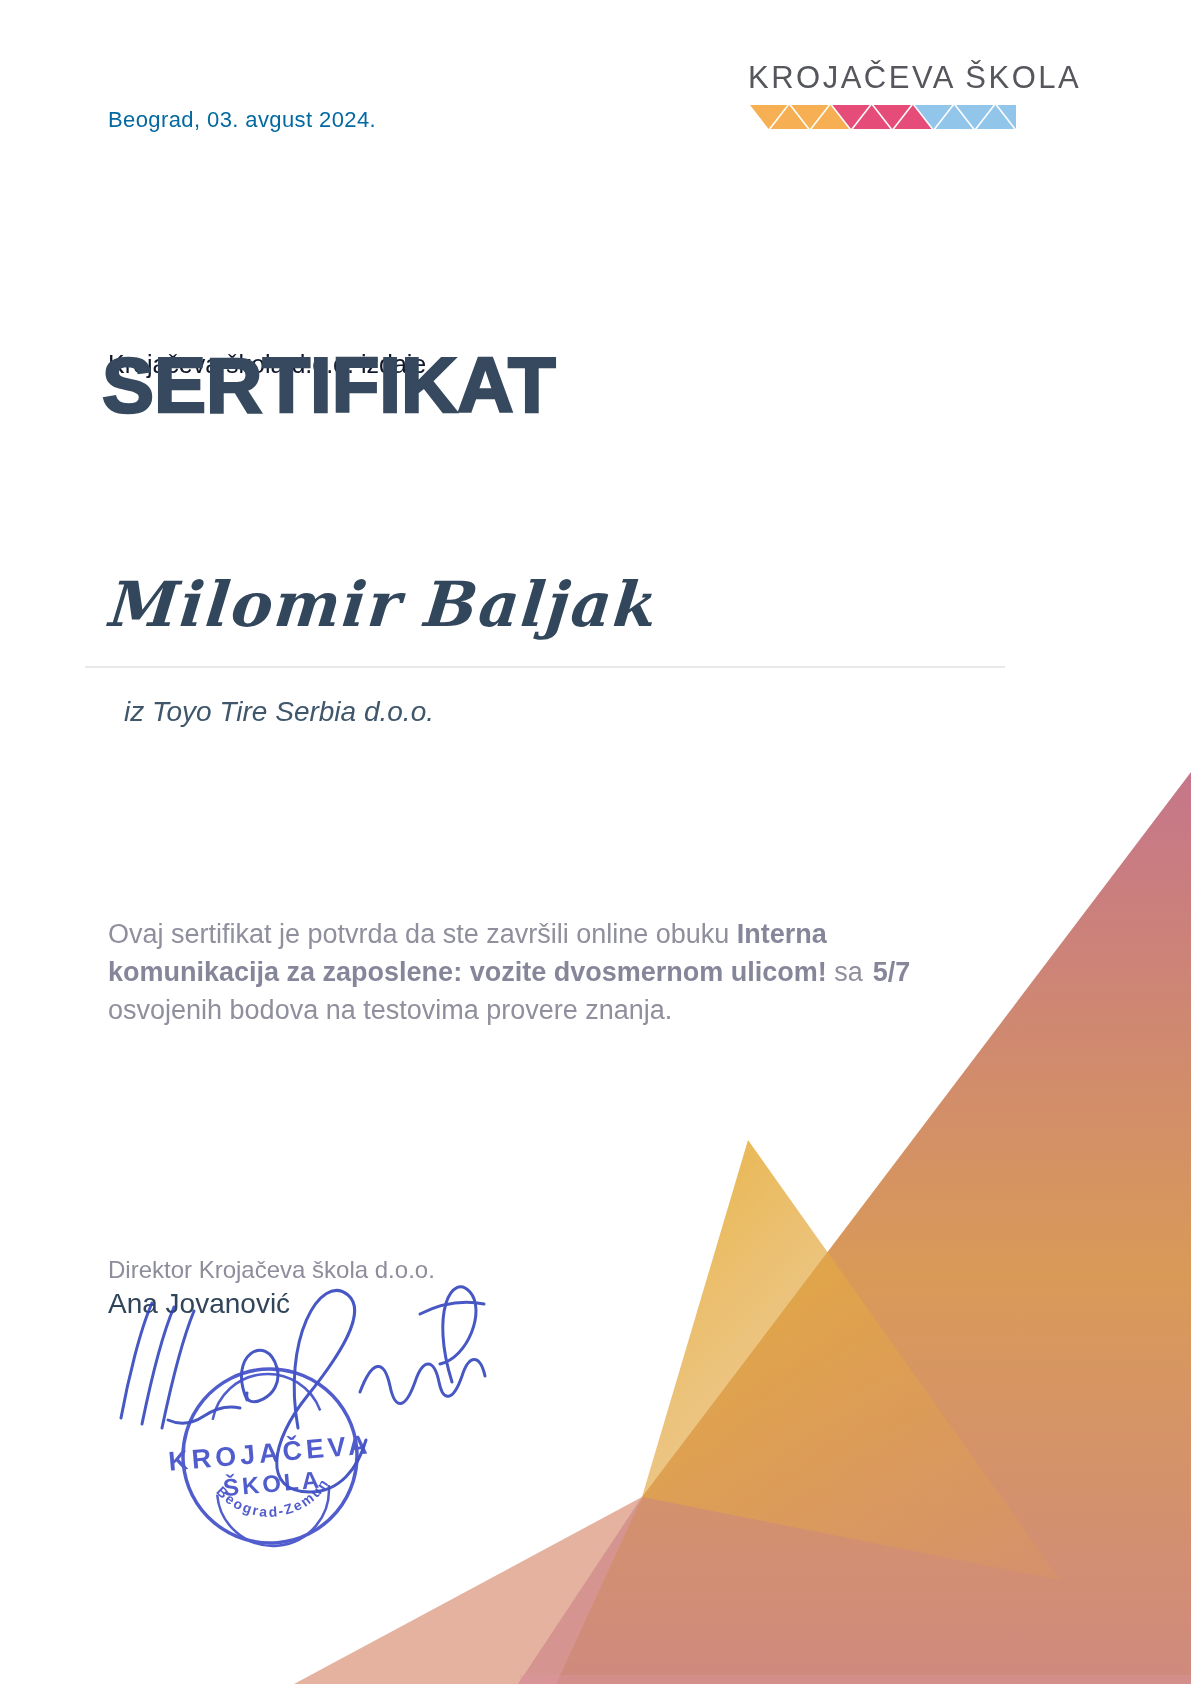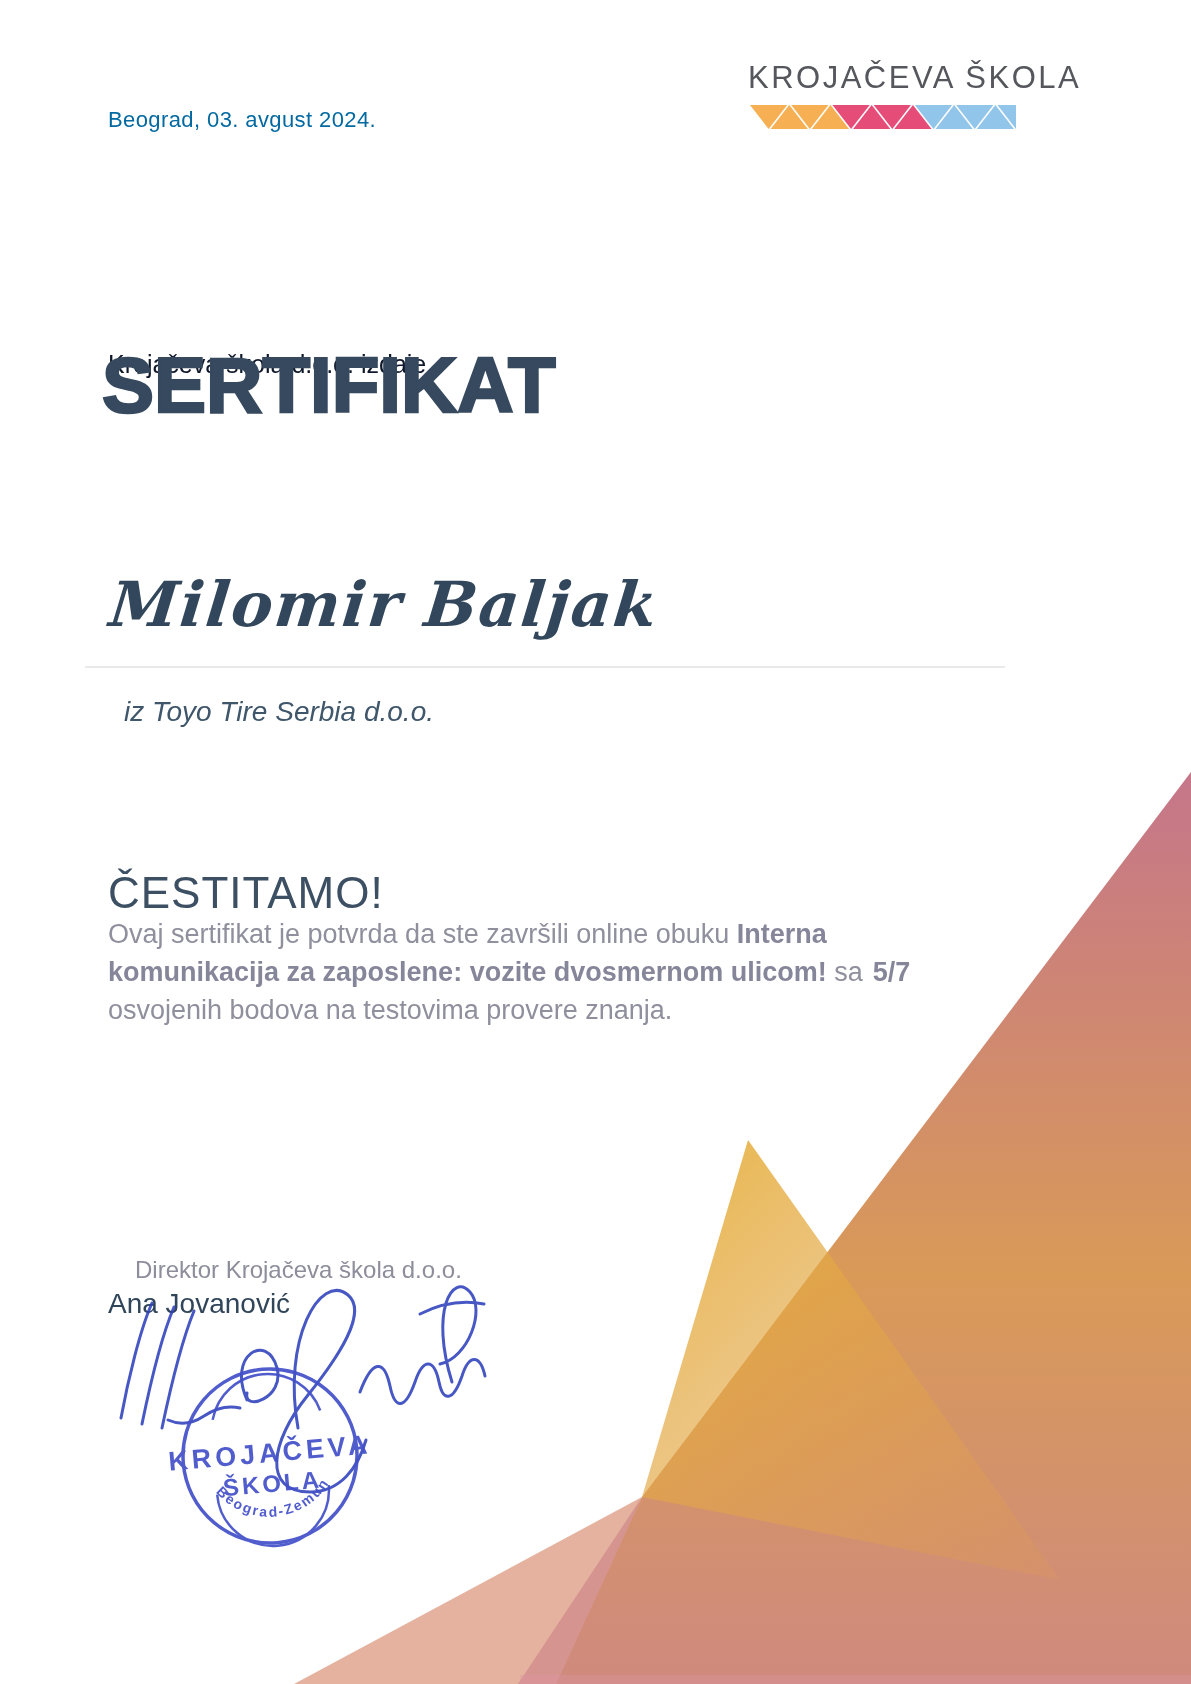--- a/index.html
+++ b/index.html
@@ -32,21 +32,21 @@
            font-style:italic;font-weight:400;}
 
   .congrats{position:absolute;left:108px;top:868px;font-size:44px;color:#3c4f63;letter-spacing:1px;}
 
   .body-text{position:absolute;left:108px;top:915px;width:830px;font-size:27px;line-height:38px;
              color:#8f8f9d;}
   .body-text b{font-weight:700;color:#86869a;}
   .body-text .score{margin-left:10px;}
 
   .sig-name{position:absolute;left:108px;top:1288px;font-size:28px;color:#31455a;}
-  .sig-title{position:absolute;left:108px;top:1256px;font-size:24px;color:#8d8d9b;margin-left:27px;}
+  .sig-title{position:absolute;left:108px;top:1256px;font-size:24px;color:#8d8d9b;}
 
   #sig-stamp{position:absolute;left:0;top:0;width:1191px;height:1684px;z-index:2;pointer-events:none;}
   .stamp-big{font-size:27px;font-weight:700;letter-spacing:4px;}
   .stamp-mid{font-size:24px;font-weight:700;letter-spacing:3px;}
   .stamp-arc{font-size:14px;font-weight:700;letter-spacing:2px;}
 </style>
 </head>
 <body>
 
 <div class="page">
@@ -95,21 +95,20 @@
 
     <div class="issuer">Krojačeva škola d.o.o. izdaje</div>
 
     <div class="title">SERTIFIKAT</div>
 
     <div class="name"><span>Milomir</span><span class="gap"></span><span>Baljak</span></div>
     <div class="name-line"></div>
 
     <div class="company">iz Toyo Tire Serbia d.o.o.</div>
 
-    <div class="congrats">ČESTITAMO!</div>
 
     <div class="body-text"><span>Ovaj sertifikat je potvrda da ste završili online obuku </span><b>Interna komunikacija za zaposlene: vozite dvosmernom ulicom!</b><span> sa</span><b class="score">5/7</b><span> osvojenih bodova na testovima provere znanja.</span></div>
 
     <div class="sig-name">Ana Jovanović</div>
     <div class="sig-title">Direktor Krojačeva škola d.o.o.</div>
 
     <svg id="sig-stamp" viewBox="0 0 1191 1684">
 
       <g fill="none" stroke="#2e40bb" stroke-width="3" stroke-linecap="round" opacity="0.88">
         <path d="M121,1418 C128,1380 140,1330 152,1303"></path>

